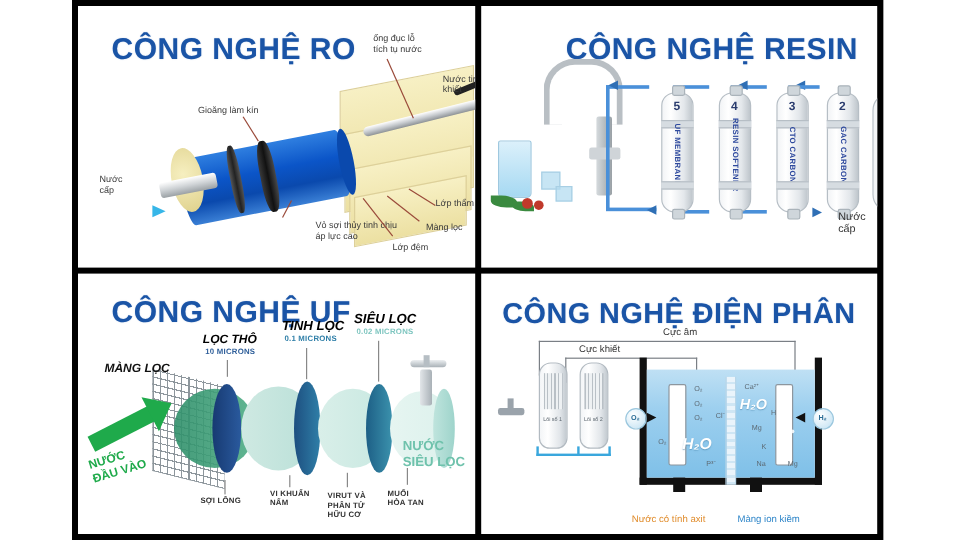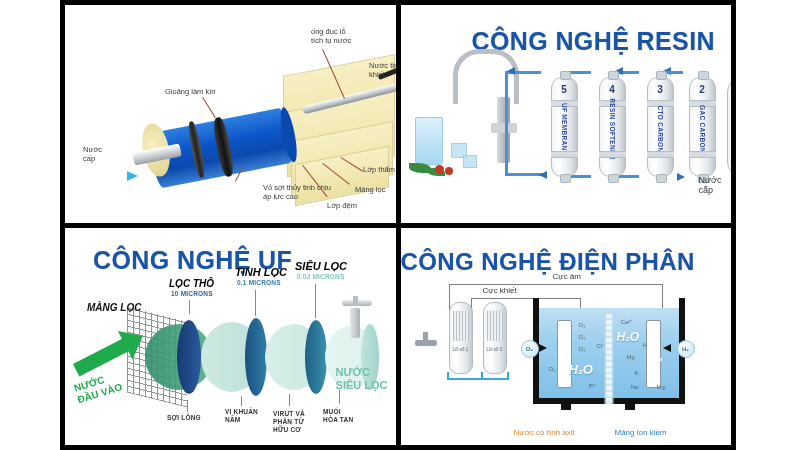--- a/index.html
+++ b/index.html
@@ -91,21 +91,21 @@
         border-left:20px solid #1faa4b;}
   .uf-in{position:absolute;left:10px;top:148px;font-size:10px;font-weight:bold;
         color:#1faa4b;transform:rotate(-17deg);line-height:1.15;}
   .uf-out{position:absolute;right:8px;top:138px;font-size:11px;font-weight:bold;
         color:#6fc2ac;line-height:1.2;text-align:left;}
   .uf-lbl{position:absolute;font-size:6.5px;color:#333;line-height:1.25;
         font-weight:bold;letter-spacing:.2px;}
   .tick{position:absolute;width:1px;background:#888;}
   .uf-tap{position:absolute;right:20px;top:72px;width:34px;height:30px;}
   
-  .dp .title{left:0;right:0;top:20px;font-size:24px;}
+  .dp .title{left:0;right:0;top:20px;font-size:24px;text-align:center;}
   .dp-lbl{position:absolute;font-size:8px;color:#333;}
   .wire{position:absolute;border:1px solid #7a7f85;border-bottom:none;}
   .tank{position:absolute;left:132px;top:70px;width:140px;height:100px;
         border-left:6px solid #111;border-right:6px solid #111;border-bottom:6px solid #111;}
   .water{position:absolute;left:0;top:10px;right:0;bottom:0;
         background:linear-gradient(180deg,#bfe0f4 0%,#9ed0ef 35%,#7fc0e8 100%);}
   .electrode{position:absolute;top:12px;width:13px;height:66px;background:#fff;
         border:1px solid #8d969e;border-radius:2px;}
   .membrane{position:absolute;left:50%;top:6px;transform:translateX(-50%);
         width:7px;height:90px;background:repeating-linear-gradient(180deg,#eaf4fb 0 4px,#cfe6f4 4px 6px);
@@ -128,20 +128,21 @@
   .dtap{position:absolute;left:14px;top:108px;width:28px;height:14px;}
   .out-lbl{position:absolute;bottom:8px;font-size:8px;white-space:nowrap;}
 </style>
 </head>
 <body>
 
 <div class="stage">
   <div class="frame">
 
     <div class="panel ro">
+      <div class="title">CÔNG NGHỆ RO</div>
       <div class="ro-body">
         <div class="ro-sheet s1"></div>
         <div class="ro-sheet s2"></div>
         <div class="ro-sheet s3"></div>
         <div class="ro-sheet s4"></div>
         <div class="ro-pipe"></div>
         <div class="ro-pipe-b"></div>
         <div class="ro-tube"></div>
         <div class="ro-cap"></div>
         <div class="ro-core"></div>
@@ -358,19 +359,19 @@
             <div class="bub" style="left:110px;top:22px;width:4px;height:4px;"></div>
             <div class="bub" style="left:120px;top:50px;width:3px;height:3px;"></div>
           </div>
         </div>
         <div class="circ" style="left:120px;top:112px;">O₂</div>
         <div class="circ" style="left:276px;top:112px;">H₂</div>
         <div style="position:absolute;left:138px;top:116px;width:0;height:0;border-top:4px solid transparent;border-bottom:4px solid transparent;border-left:8px solid #111;"></div>
         <div style="position:absolute;left:262px;top:116px;width:0;height:0;border-top:4px solid transparent;border-bottom:4px solid transparent;border-right:8px solid #111;"></div>
         <div style="position:absolute;left:160px;top:170px;width:10px;height:12px;background:#111;"></div>
         <div style="position:absolute;left:224px;top:170px;width:10px;height:12px;background:#111;"></div>
-        <div class="out-lbl" style="left:113px;color:#e08b2a;margin-top:48px;">Nước có tính axit</div>
+        <div class="out-lbl" style="left:126px;color:#e08b2a;margin-top:48px;">Nước có tính axit</div>
         <div class="out-lbl" style="left:214px;color:#2f86c9;">Màng ion kiềm</div>
       </div>
     </div>
 
   </div>
 </div>
 
 </body></html>

